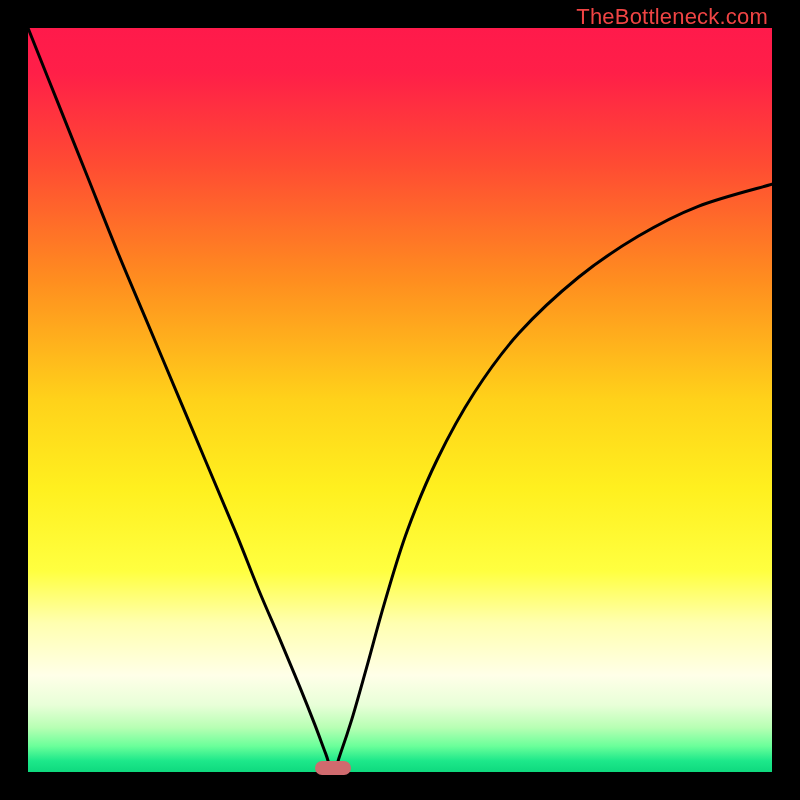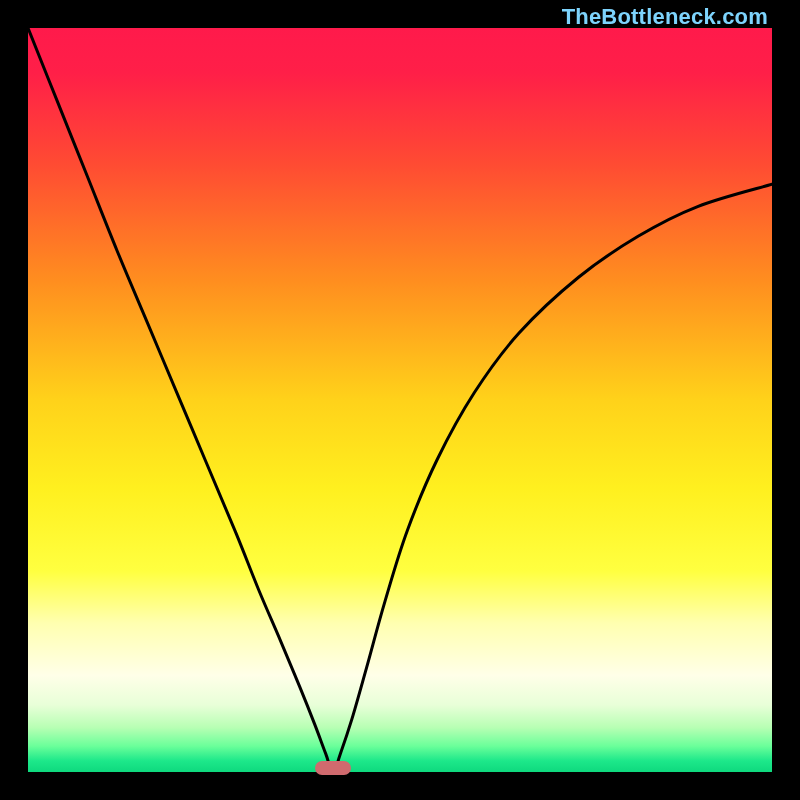--- a/index.html
+++ b/index.html
@@ -24,22 +24,22 @@
     left: 0;
     top: 0;
     width: 744px;
     height: 744px;
   }
   .watermark {
     position: absolute;
     top: 4px;
     right: 32px;
     font-size: 22px;
-    font-weight: 700;
-    color: #7dd3fc;
+    font-weight: 400;
+    color: #ef4444;
     letter-spacing: 0.2px;
     user-select: none;
   }
   .marker {
     position: absolute;
     width: 36px;
     height: 14px;
     border-radius: 7px;
     background: #d06a6e;
     transform: translate(-50%, -50%);

